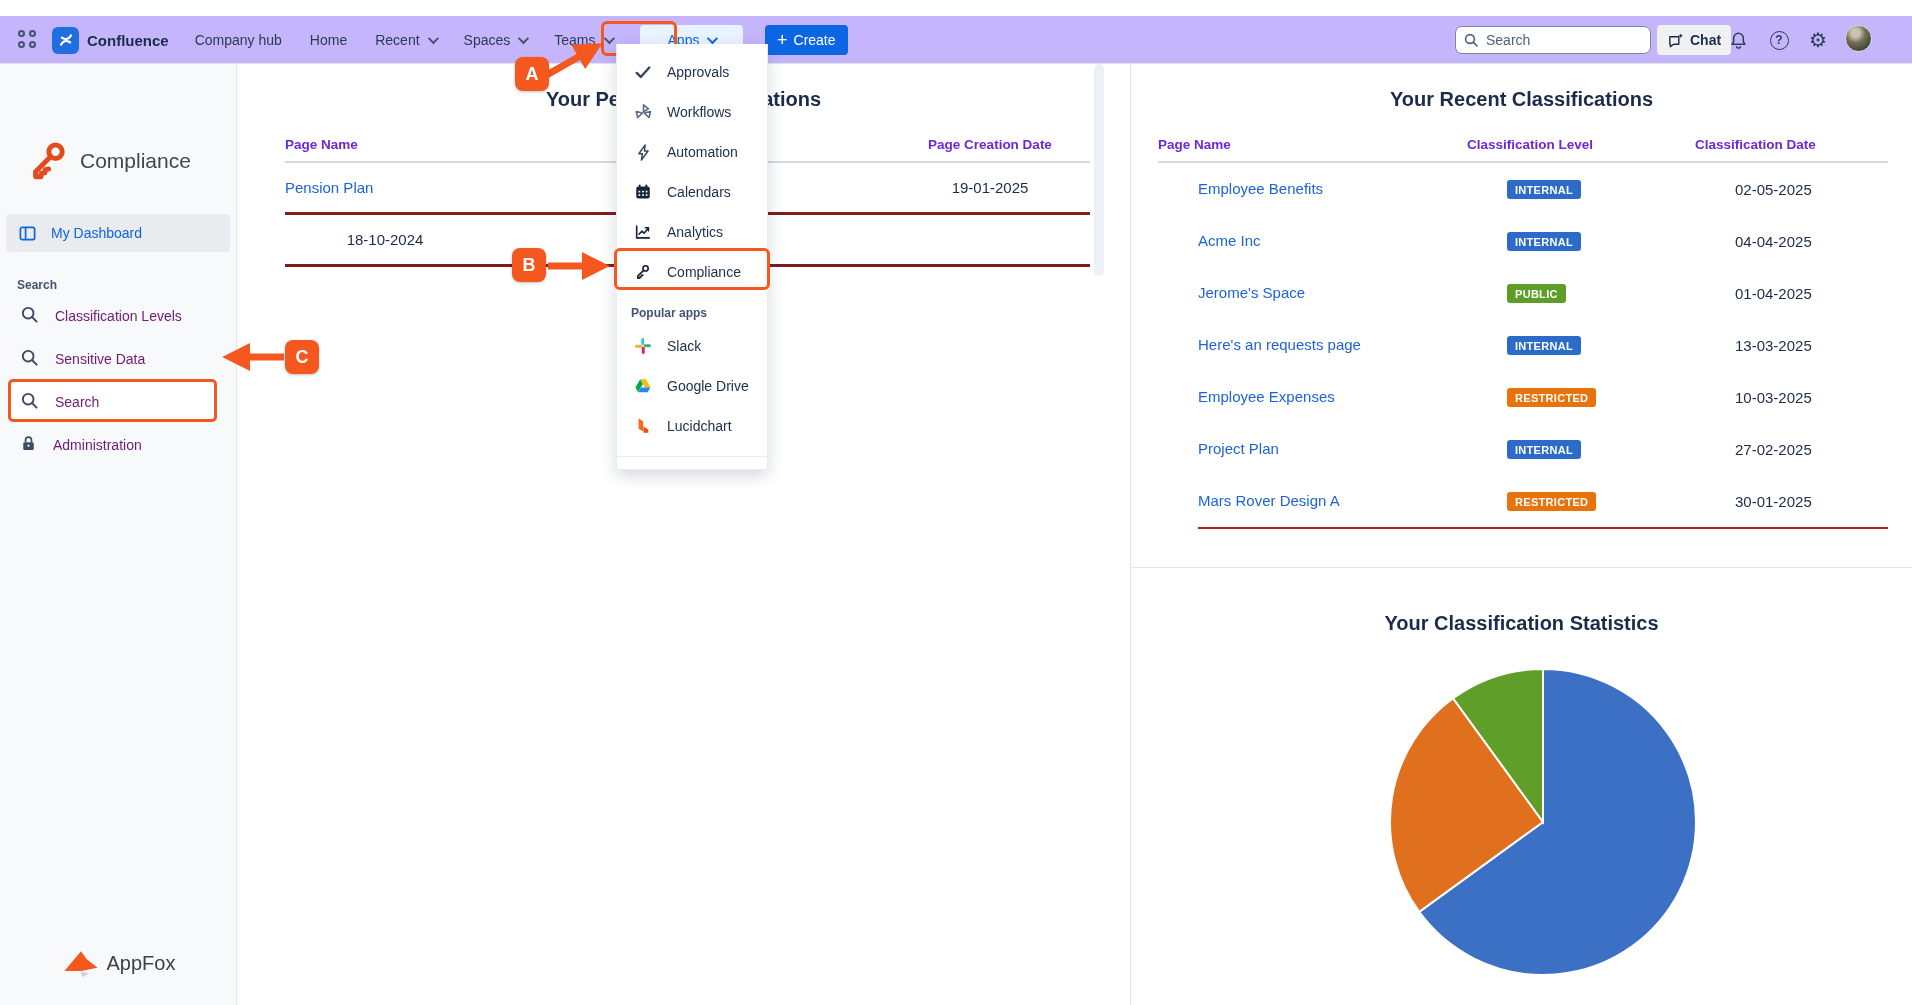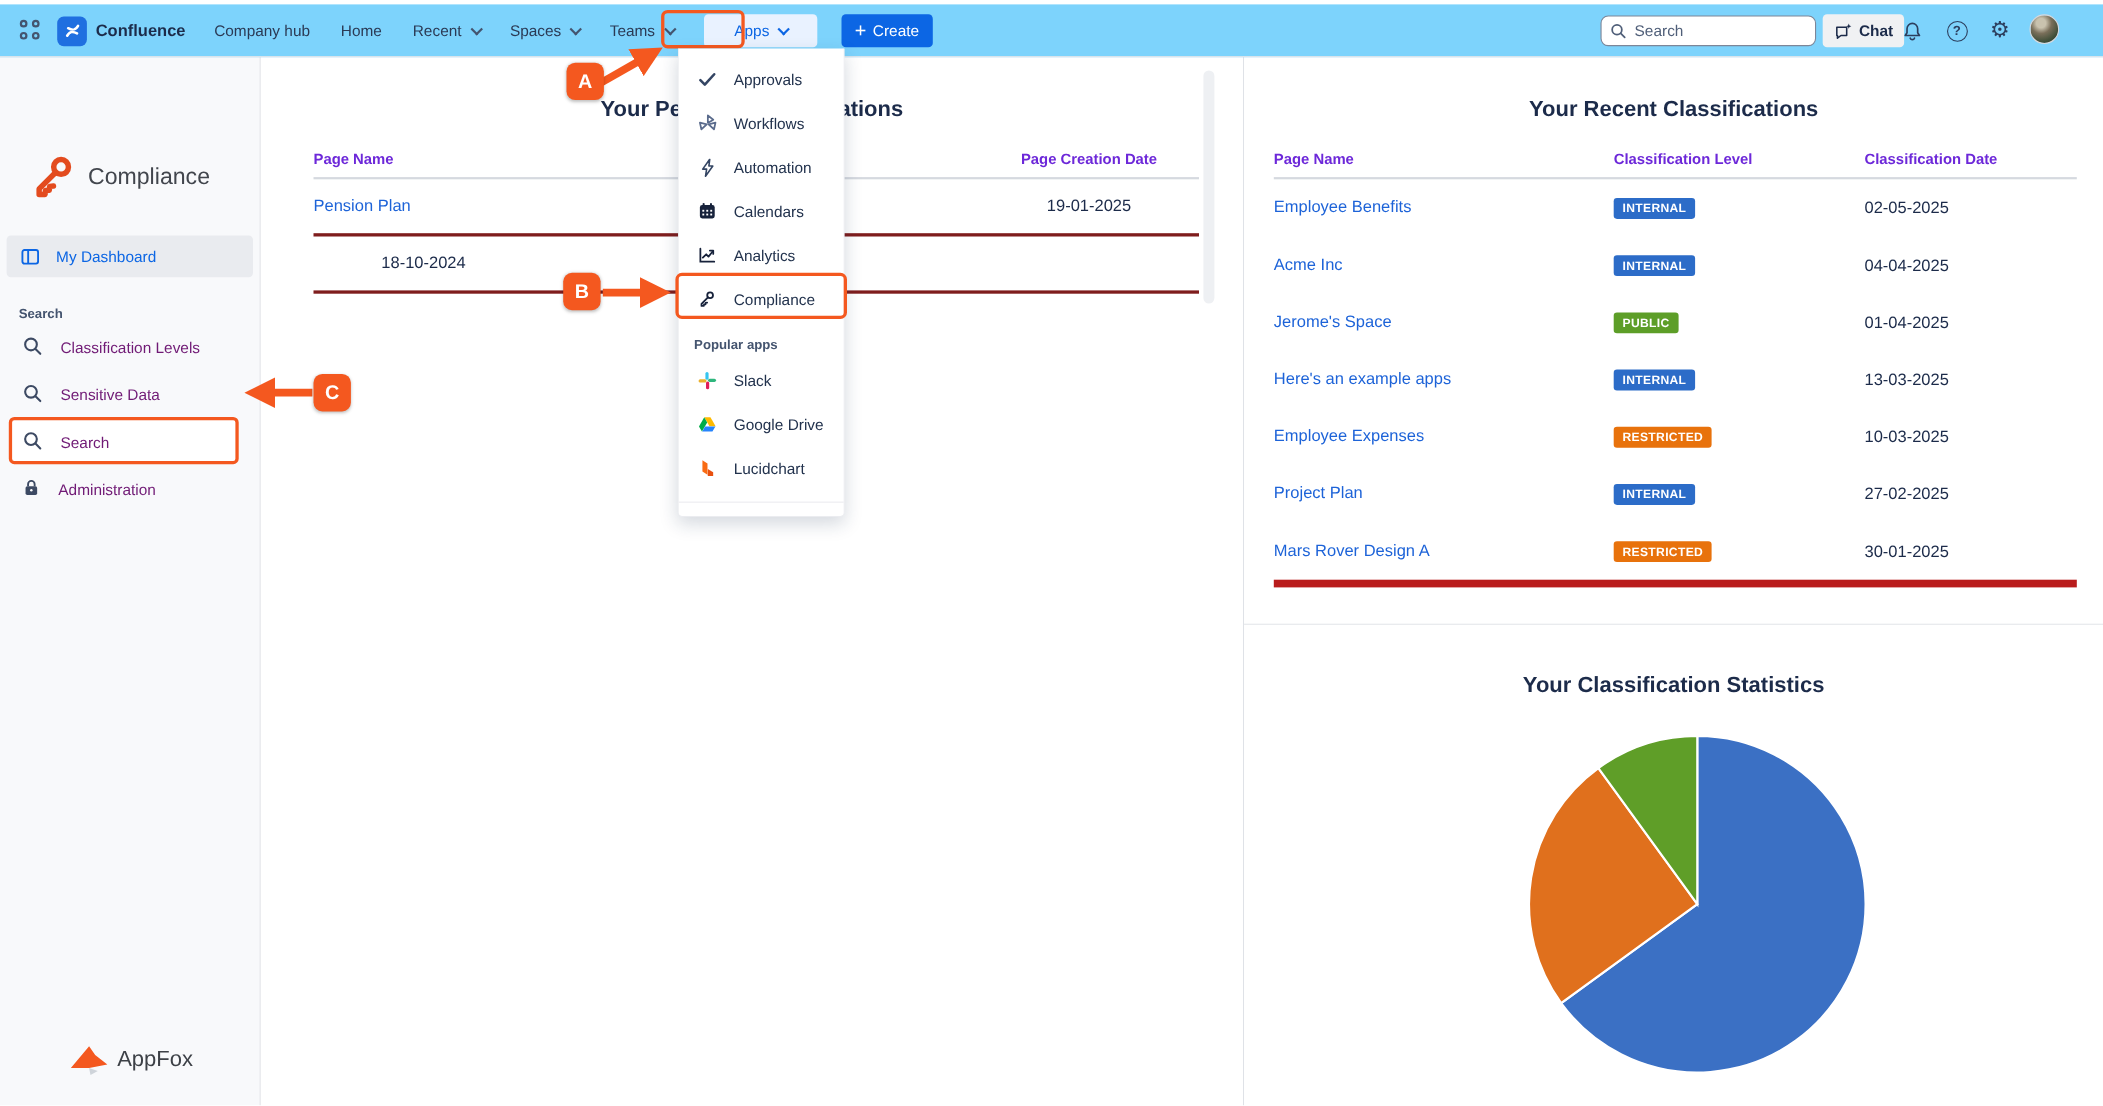--- a/index.html
+++ b/index.html
@@ -2,22 +2,22 @@
 <html><head>
 <meta charset="utf-8">
 <style>
   * { margin:0; padding:0; box-sizing:border-box; }
   html,body { width:1912px; height:1005px; }
   body {
     position:relative; overflow:hidden; background:#fff;
     font-family:"Liberation Sans", sans-serif; color:#1c2b4a;
   }
   
-  .topnav { position:absolute; left:0; top:4px; width:1912px; height:48px;
-            background:#7dd3fc; border-bottom:1px solid #e4e6ea; z-index:30; }
+  .topnav { position:absolute; left:0; top:16px; width:1912px; height:48px;
+            background:#c4b5fd; border-bottom:1px solid #e4e6ea; z-index:30; }
   .nav-left { position:absolute; left:12px; top:0; height:48px; display:flex; align-items:center; }
   .grid-icon { width:20px; height:20px; margin:0 14px 0 6px; display:grid;
                grid-template-columns:8px 8px; grid-template-rows:8px 8px; gap:3px; }
   .grid-icon span { width:7px; height:7px; border:2px solid #44546f; border-radius:50%; }
   .logo-sq { width:27px; height:27px; border-radius:6px; background:#1f6fe0;
              display:flex; align-items:center; justify-content:center; margin-right:8px; }
   .product-name { font-size:15px; font-weight:bold; color:#1c2b4a; margin-right:26px; }
   .nav-items { display:flex; align-items:center; gap:28px; }
   .nav-item { font-size:14px; font-weight:500; color:#2b3a55; display:flex; align-items:center;
               gap:6px; cursor:pointer; white-space:nowrap; }
@@ -80,21 +80,21 @@
               border-bottom:2px solid #d5d9df; padding-bottom:9px; }
   .tbl-row { display:flex; align-items:center; height:52px; }
   .pending-tbl { margin:26px 40px 0 48px; }
   .pending-tbl .col-page { flex:1; }
   .pending-tbl .col-date { width:200px; text-align:center; }
   .pending-tbl .tbl-row { border-bottom:3px solid #7f1d1d; }
   .recent-tbl { margin:26px 24px 0 27px; }
   .recent-tbl .col-page { width:309px; }
   .recent-tbl .col-level { width:228px; }
   .recent-tbl .col-date { flex:1; }
-  .recent-tbl .tbl-body { border-bottom:7px solid #b91c1c; }
+  .recent-tbl .tbl-body { border-bottom:2px solid #b91c1c;margin-left:40px; }
   a.page-link { color:#1d63d8; font-size:15px; text-decoration:none; cursor:pointer; }
   .cell-date { font-size:15px; color:#1c2b4a; }
   .badge { display:inline-block; padding:4px 8px 3px; border-radius:3px; color:#fff;
            font-size:11px; font-weight:bold; letter-spacing:.3px; }
   .section-divider { position:absolute; left:1131px; top:567px; width:781px; height:1px; background:#e4e6ea; }
   .stats-title { position:absolute; left:1131px; top:612px; width:781px; text-align:center;
                  font-size:20px; font-weight:bold; color:#1c2b4a; }
   .pie-wrap { position:absolute; left:1388px; top:667px; width:310px; height:310px; }
   .mini-scrollbar { position:absolute; left:1094px; top:64px; width:10px; height:212px;
                     background:#eef0f3; border-radius:5px; }
@@ -300,21 +300,21 @@
           <div class="col-page"><a class="page-link" href="#">Acme Inc</a></div>
           <div class="col-level"><span class="badge" style="background: rgb(44, 108, 200);">INTERNAL</span></div>
           <div class="col-date cell-date">04-04-2025</div>
         </div>
         <div class="tbl-row">
           <div class="col-page"><a class="page-link" href="#">Jerome's Space</a></div>
           <div class="col-level"><span class="badge" style="background: rgb(93, 158, 40);">PUBLIC</span></div>
           <div class="col-date cell-date">01-04-2025</div>
         </div>
         <div class="tbl-row">
-          <div class="col-page"><a class="page-link" href="#">Here's an example apps</a></div>
+          <div class="col-page"><a class="page-link" href="#">Here's an requests page</a></div>
           <div class="col-level"><span class="badge" style="background: rgb(44, 108, 200);">INTERNAL</span></div>
           <div class="col-date cell-date">13-03-2025</div>
         </div>
         <div class="tbl-row">
           <div class="col-page"><a class="page-link" href="#">Employee Expenses</a></div>
           <div class="col-level"><span class="badge" style="background: rgb(232, 114, 12);">RESTRICTED</span></div>
           <div class="col-date cell-date">10-03-2025</div>
         </div>
         <div class="tbl-row">
           <div class="col-page"><a class="page-link" href="#">Project Plan</a></div>

